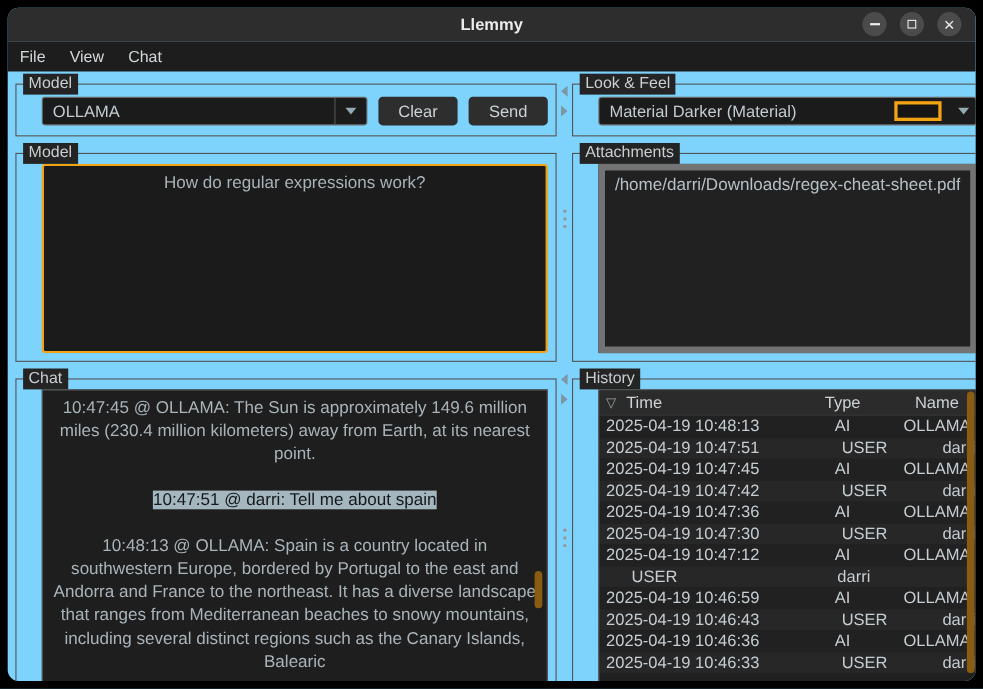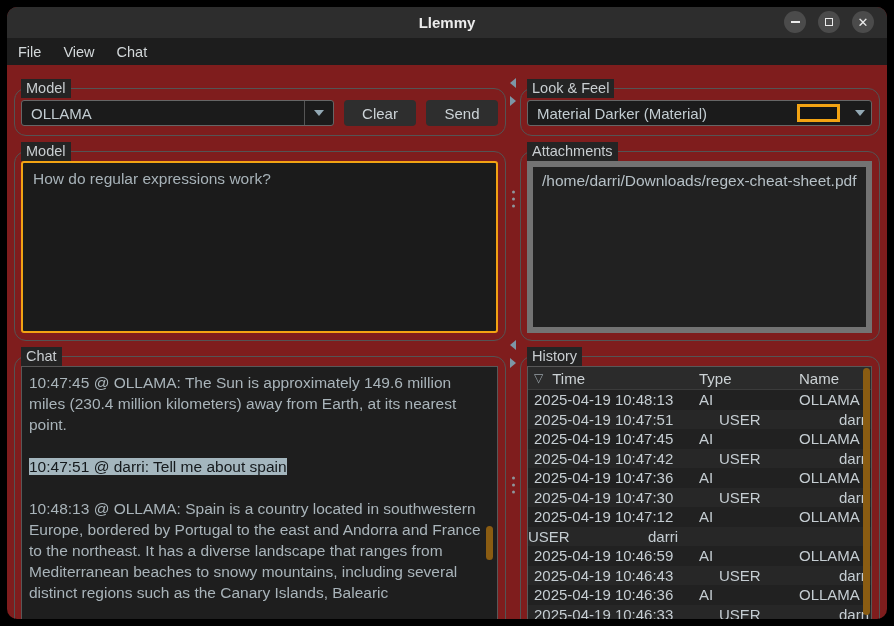--- a/index.html
+++ b/index.html
@@ -1,19 +1,19 @@
 <!DOCTYPE html>
 <html><head>
 <meta charset="utf-8">
 <style>
   * { box-sizing: border-box; margin: 0; padding: 0; }
   html,body { width: 894px; height: 626px; background: #000; overflow: hidden;
     font-family: "Liberation Sans", sans-serif; }
   .window { position: absolute; left: 7px; top: 7px; width: 880px; height: 612px;
-    background: #7f1d1d; border-radius: 10px; overflow: hidden; display: flex; flex-direction: column; }
+    background: #7dd3fc; border-radius: 10px; overflow: hidden; display: flex; flex-direction: column; }
 
   
   .titlebar { height: 31px; background: #2d2d2d; position: relative;
     display: flex; align-items: center; justify-content: center; flex: 0 0 auto; }
   .title { color: #ececec; font-size: 15px; font-weight: bold; }
   .win-controls { position: absolute; right: 13px; top: 4px; display: flex; gap: 12px; }
   .win-btn { width: 22px; height: 22px; border-radius: 50%; background: #4b4b4b;
     display: flex; align-items: center; justify-content: center; color: #e9e9e9;
     font-size: 12px; line-height: 1; cursor: default; }
   .icon-min { width: 9px; height: 2px; background: #ececec; display: block; }
@@ -24,26 +24,26 @@
   .menubar { height: 27px; background: #1d1d1d; display: flex; align-items: center;
     padding-left: 11px; gap: 22px; flex: 0 0 auto; }
   .menu-item { color: #d3d8da; font-size: 14.5px; }
 
   
   .content { flex: 1; min-height: 0; padding: 3px 7px 8px 7px;
     display: grid; grid-template-columns: 492px 14px 1fr;
     grid-template-rows: 56px 198px 1fr; row-gap: 7px; }
 
   
-  .groupbox { position: relative; border: 1px solid #545454; border-radius: 12px;
-    margin-top: 20px; height: calc(100% - 8px); padding: 9px 7px 7px 6px; }
+  .groupbox { position: relative; border: 1px solid #545454; border-radius: 0;
+    margin-top: 8px; height: calc(100% - 8px); padding: 9px 7px 7px 23px; }
   .groupbox-label { position: absolute; top: -10px; left: 6px; background: #242424;
     padding: 0 5px; color: #c9ced1; font-size: 14.5px; line-height: 19px; }
   .gb-flex { display: flex; flex-direction: column; }
-  .gb-flex > .fill { flex: 1; min-height: 0; }
+  .gb-flex > .fill { flex: 1; min-height: 0; text-align: center; }
 
   
   .row { display: flex; gap: 10px; align-items: center; height: 100%; }
   .combo { background: #1b1b1b; border: 1px solid #666; border-radius: 3px;
     height: 26px; display: flex; align-items: center; color: #c2ccd1; font-size: 15px; }
   .combo .combo-text { flex: 1; padding-left: 9px; white-space: nowrap; overflow: hidden; }
   .combo .combo-arrow-box { width: 29px; align-self: stretch; display: flex;
     align-items: center; justify-content: center; }
   .combo .divided { border-left: 1px solid #555; }
   .tri-down { width: 0; height: 0; border-left: 5px solid transparent;

